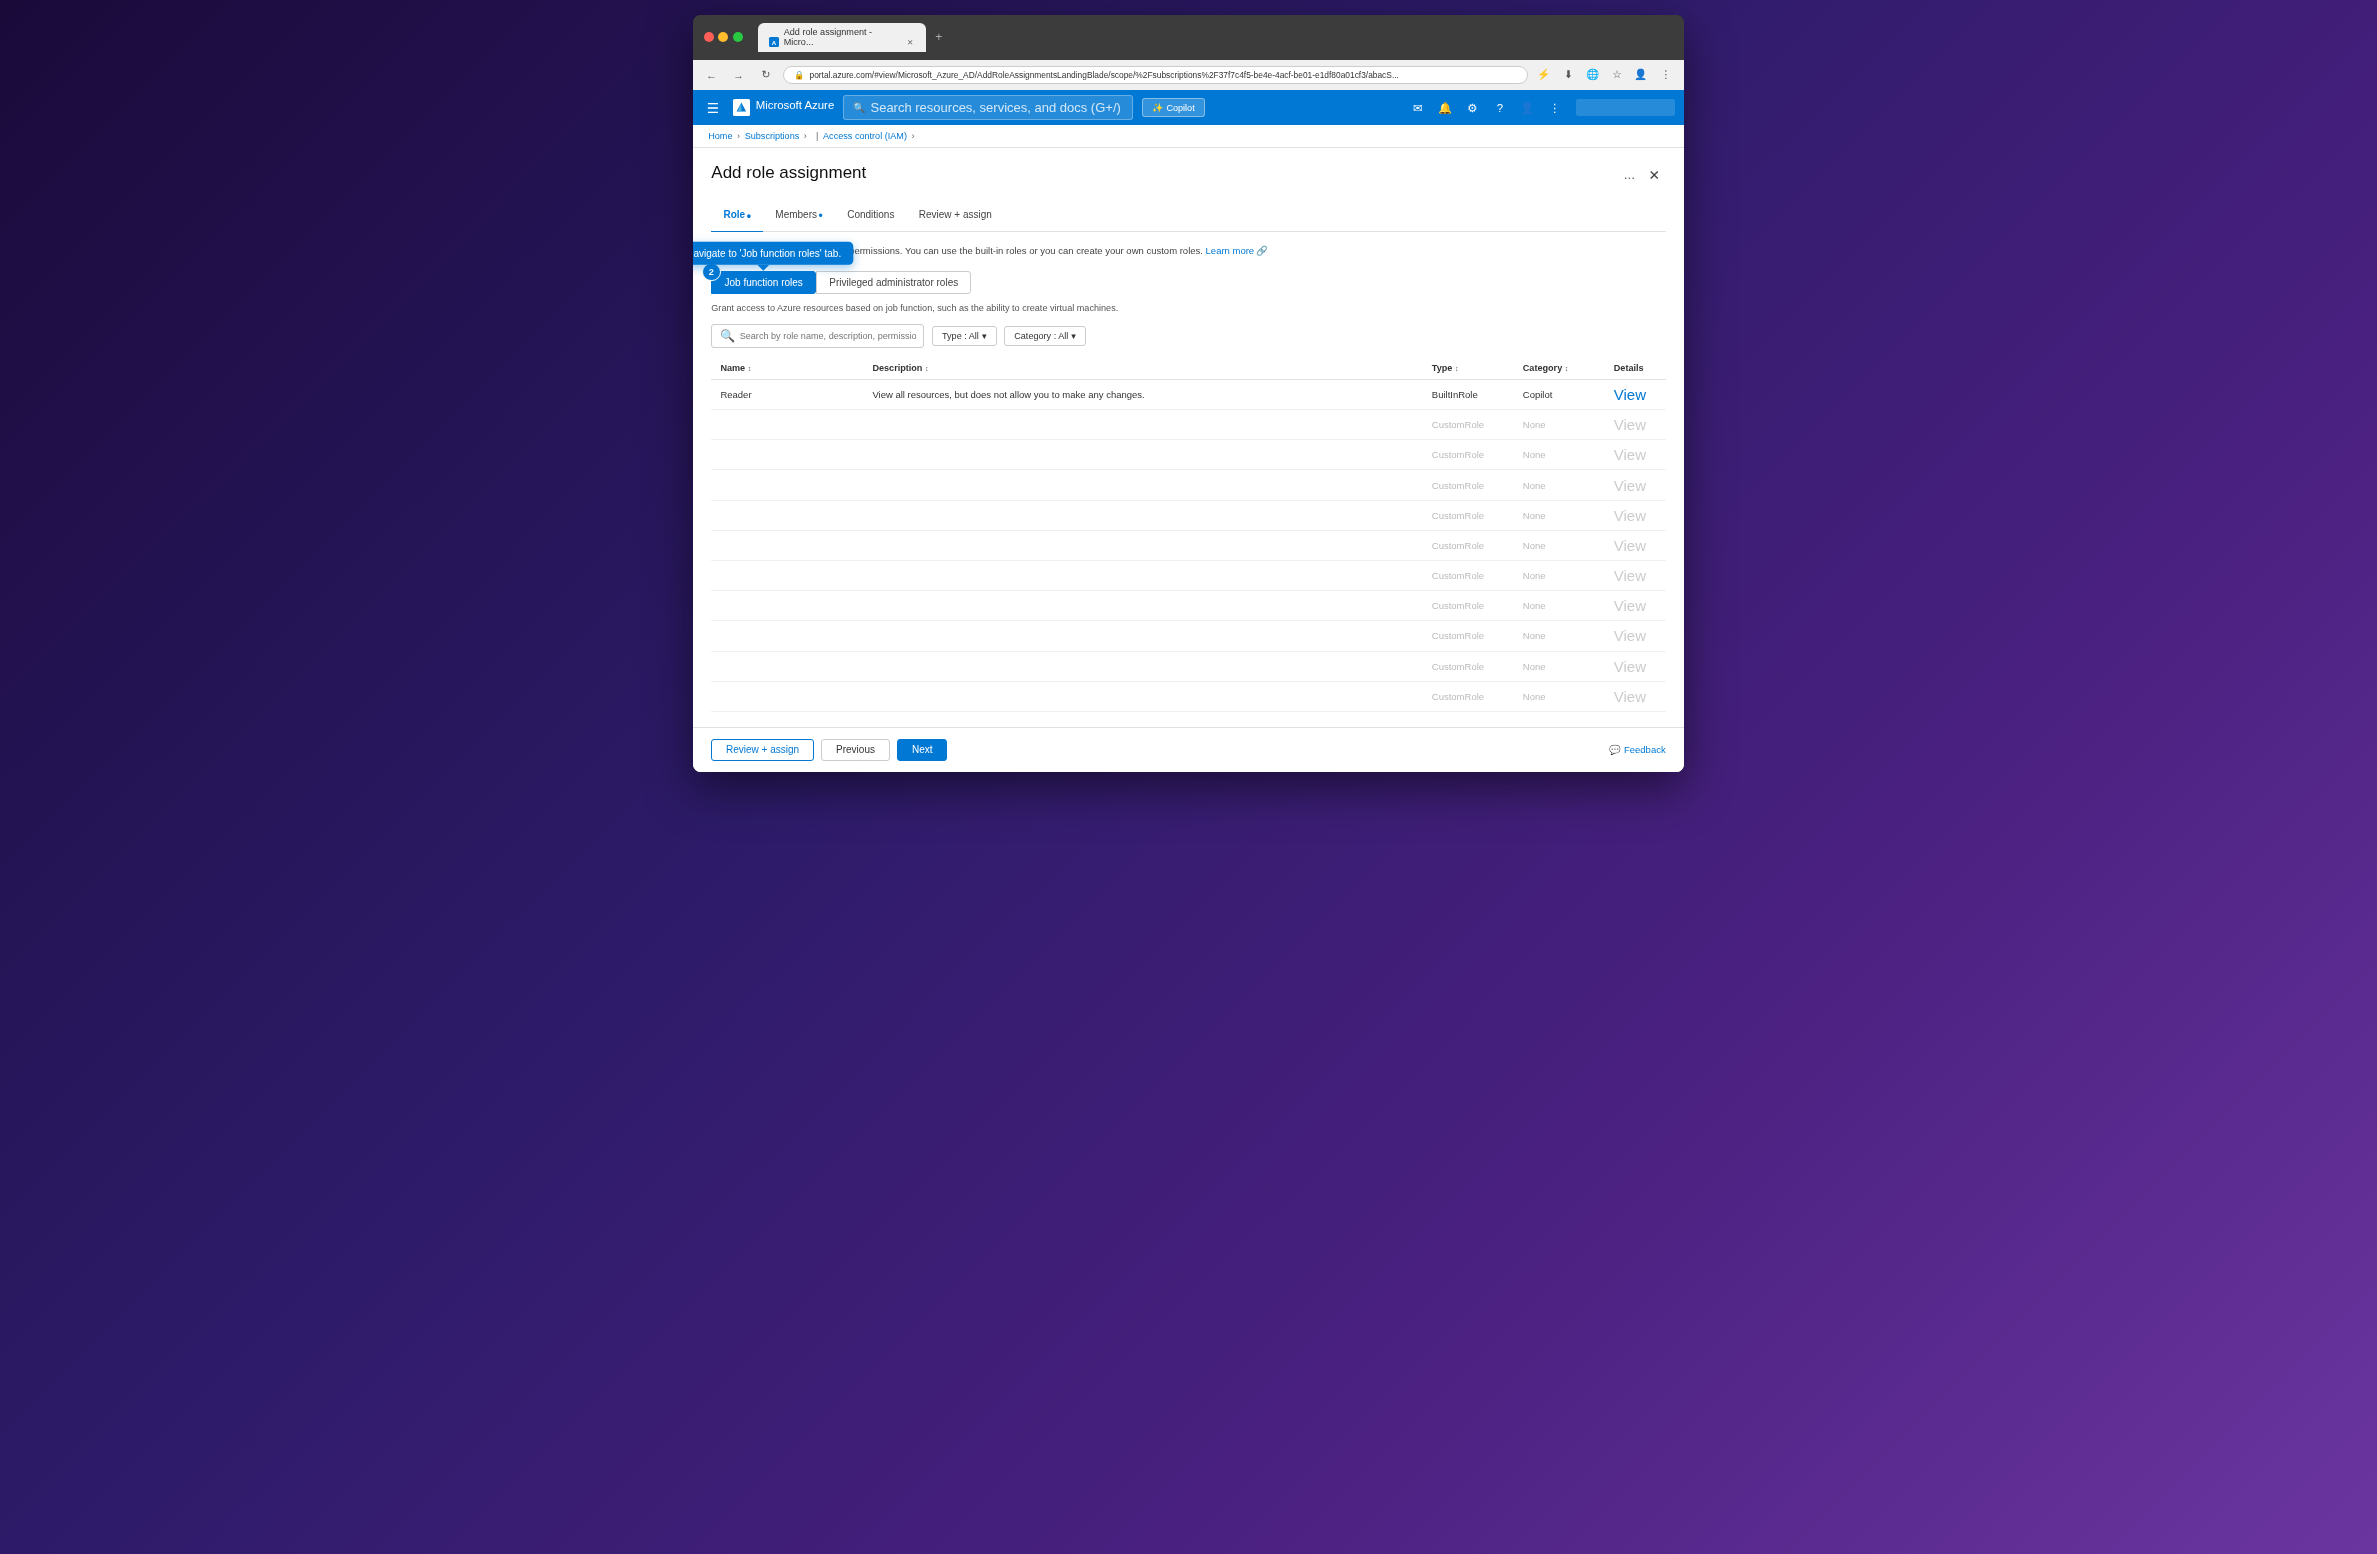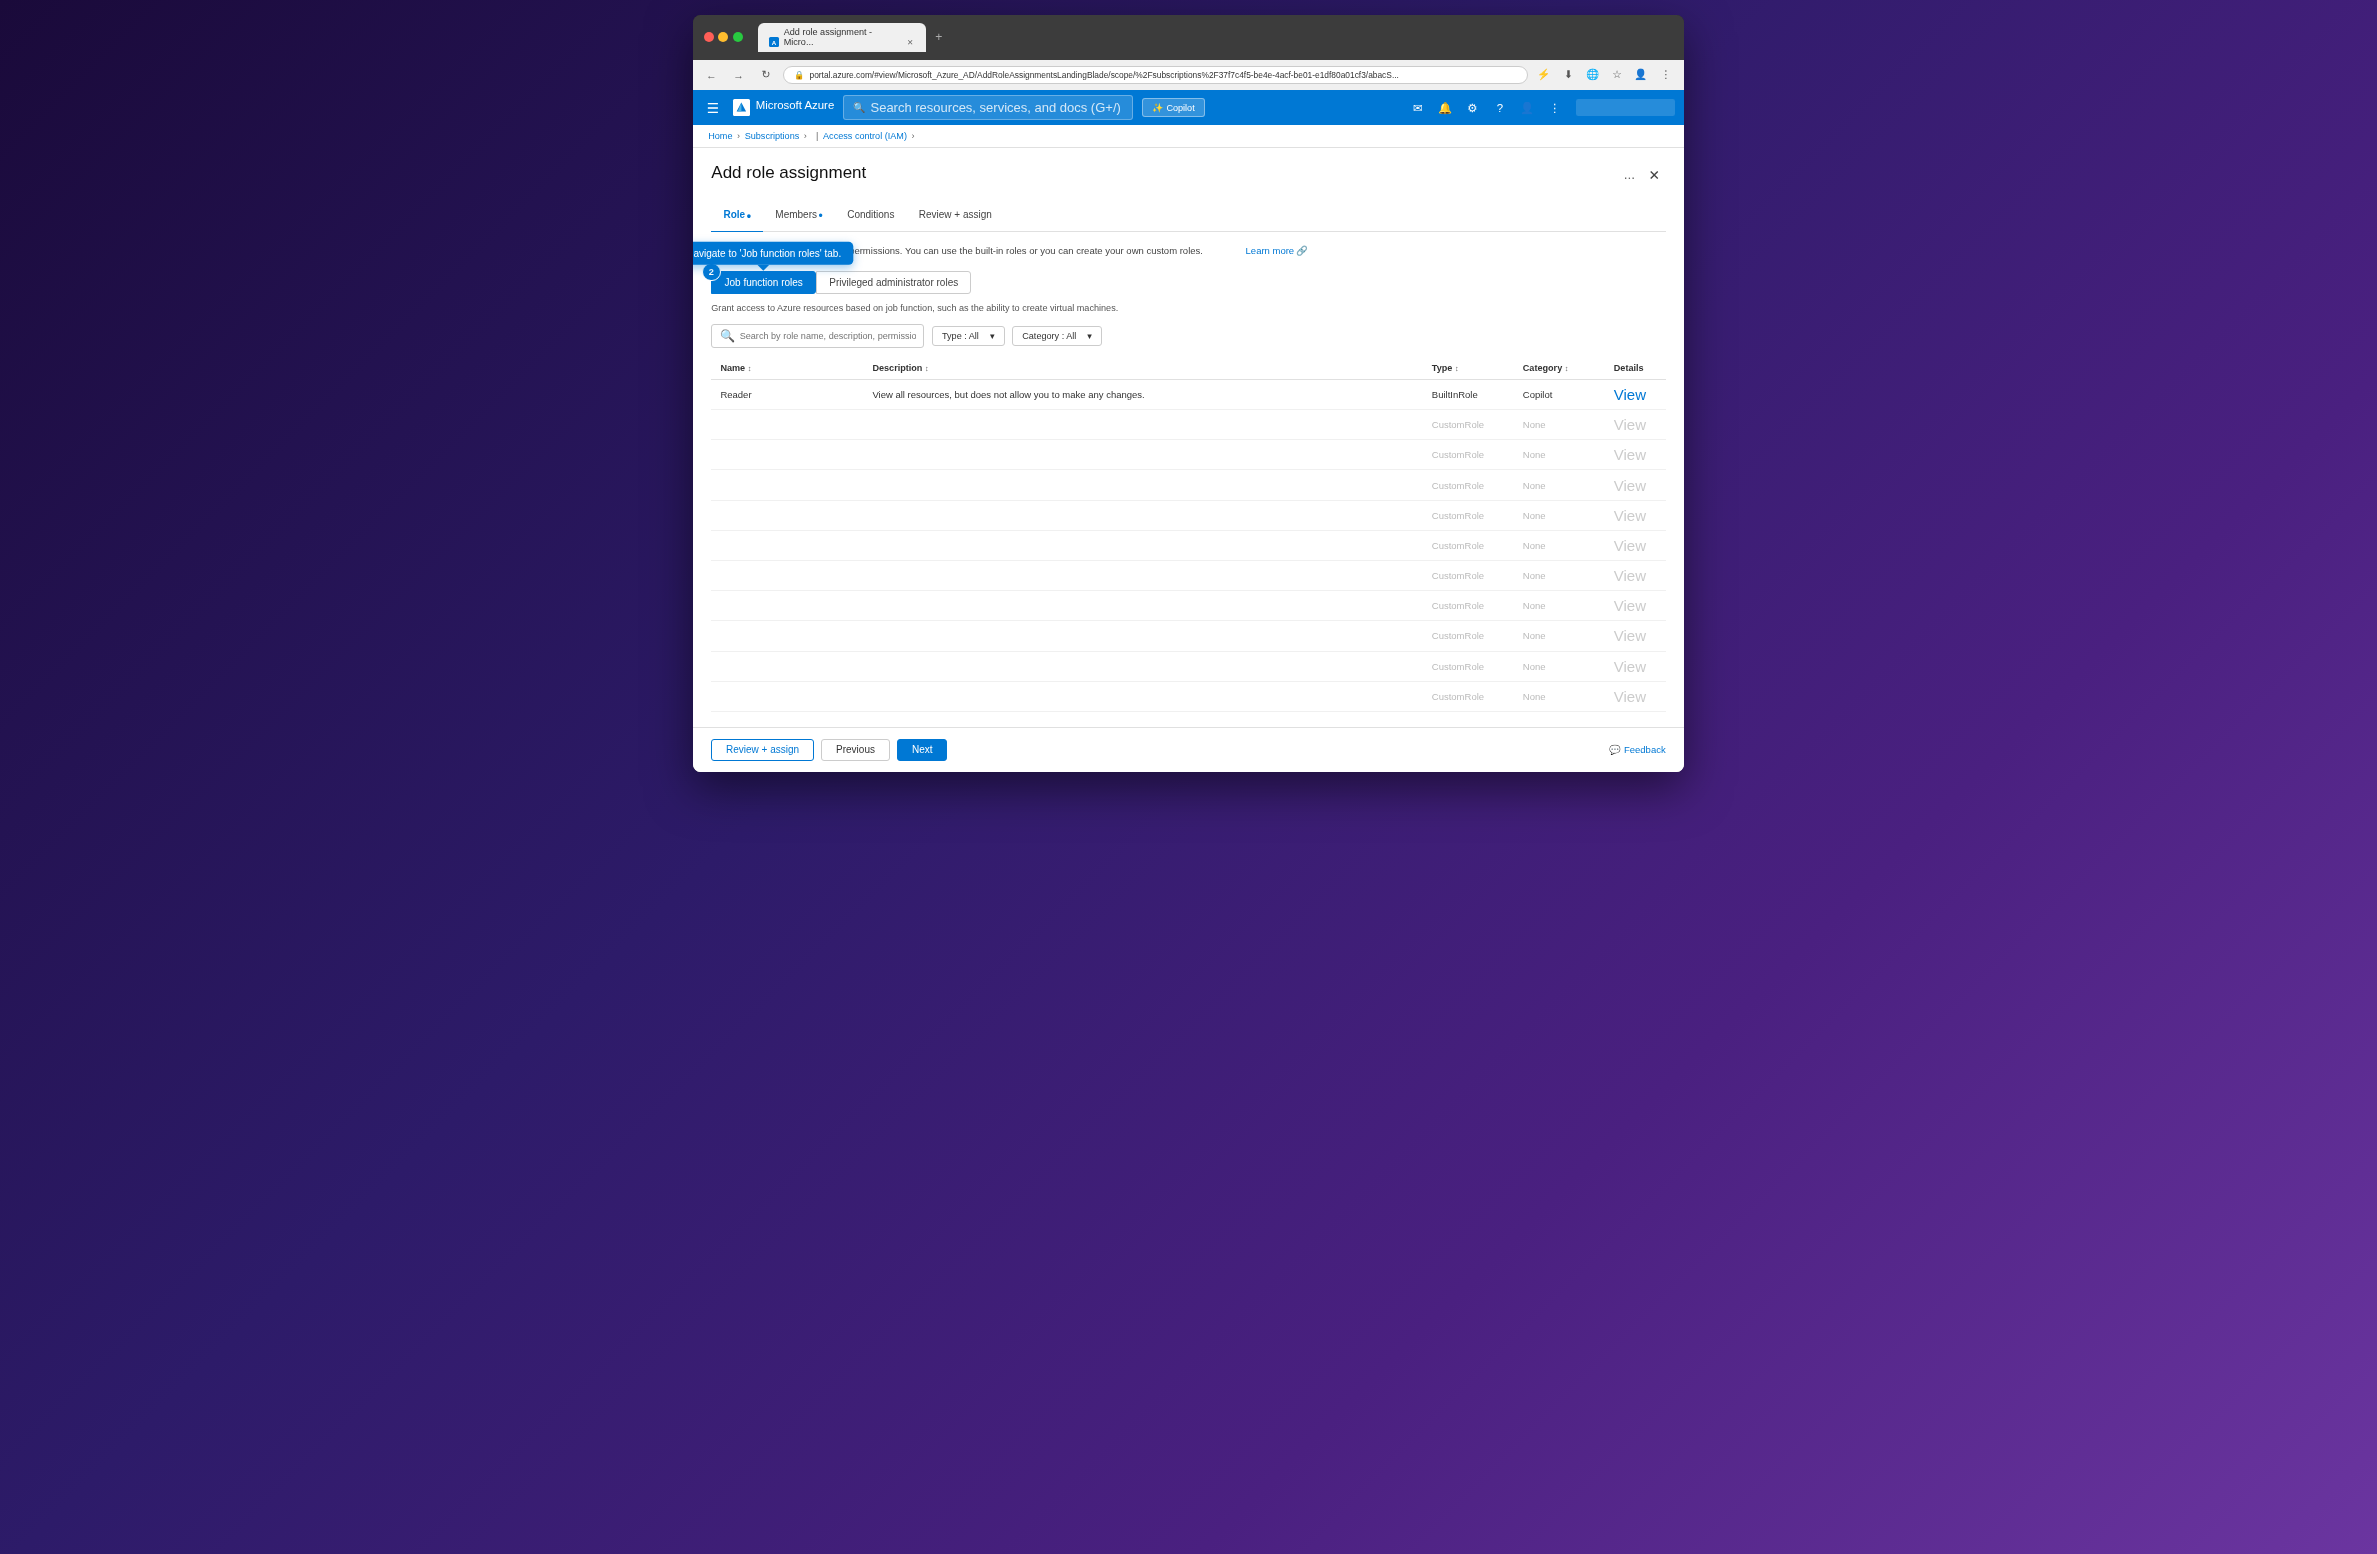--- a/index.html
+++ b/index.html
@@ -282,21 +282,20 @@
       font-size: 9.5px;
       color: #444;
       margin-bottom: 12.2px;
       line-height: 1.5;
     }
 
     .desc-link {
       color: #0078d4;
       text-decoration: none;
       cursor: pointer;
-      margin-left: 40px;
     }
 
     
     .sub-tabs {
       display: flex;
       gap: 0;
       margin-bottom: 9.1px;
       position: relative;
     }
 
@@ -394,21 +393,21 @@
     }
 
     .filter-pill {
       background: white;
       border: 0.8px solid #ccc;
       border-radius: 3px;
       padding: 3.8px 9.1px;
       font-size: 9.1px;
       color: #333;
       cursor: pointer;
-      display: flex; align-items: center; gap: 11px;
+      display: flex; align-items: center; gap: 3px;
     }
 
     
     .roles-table {
       width: 100%;
       border-collapse: collapse;
       font-size: 10px;
     }
 
     .roles-table th {

